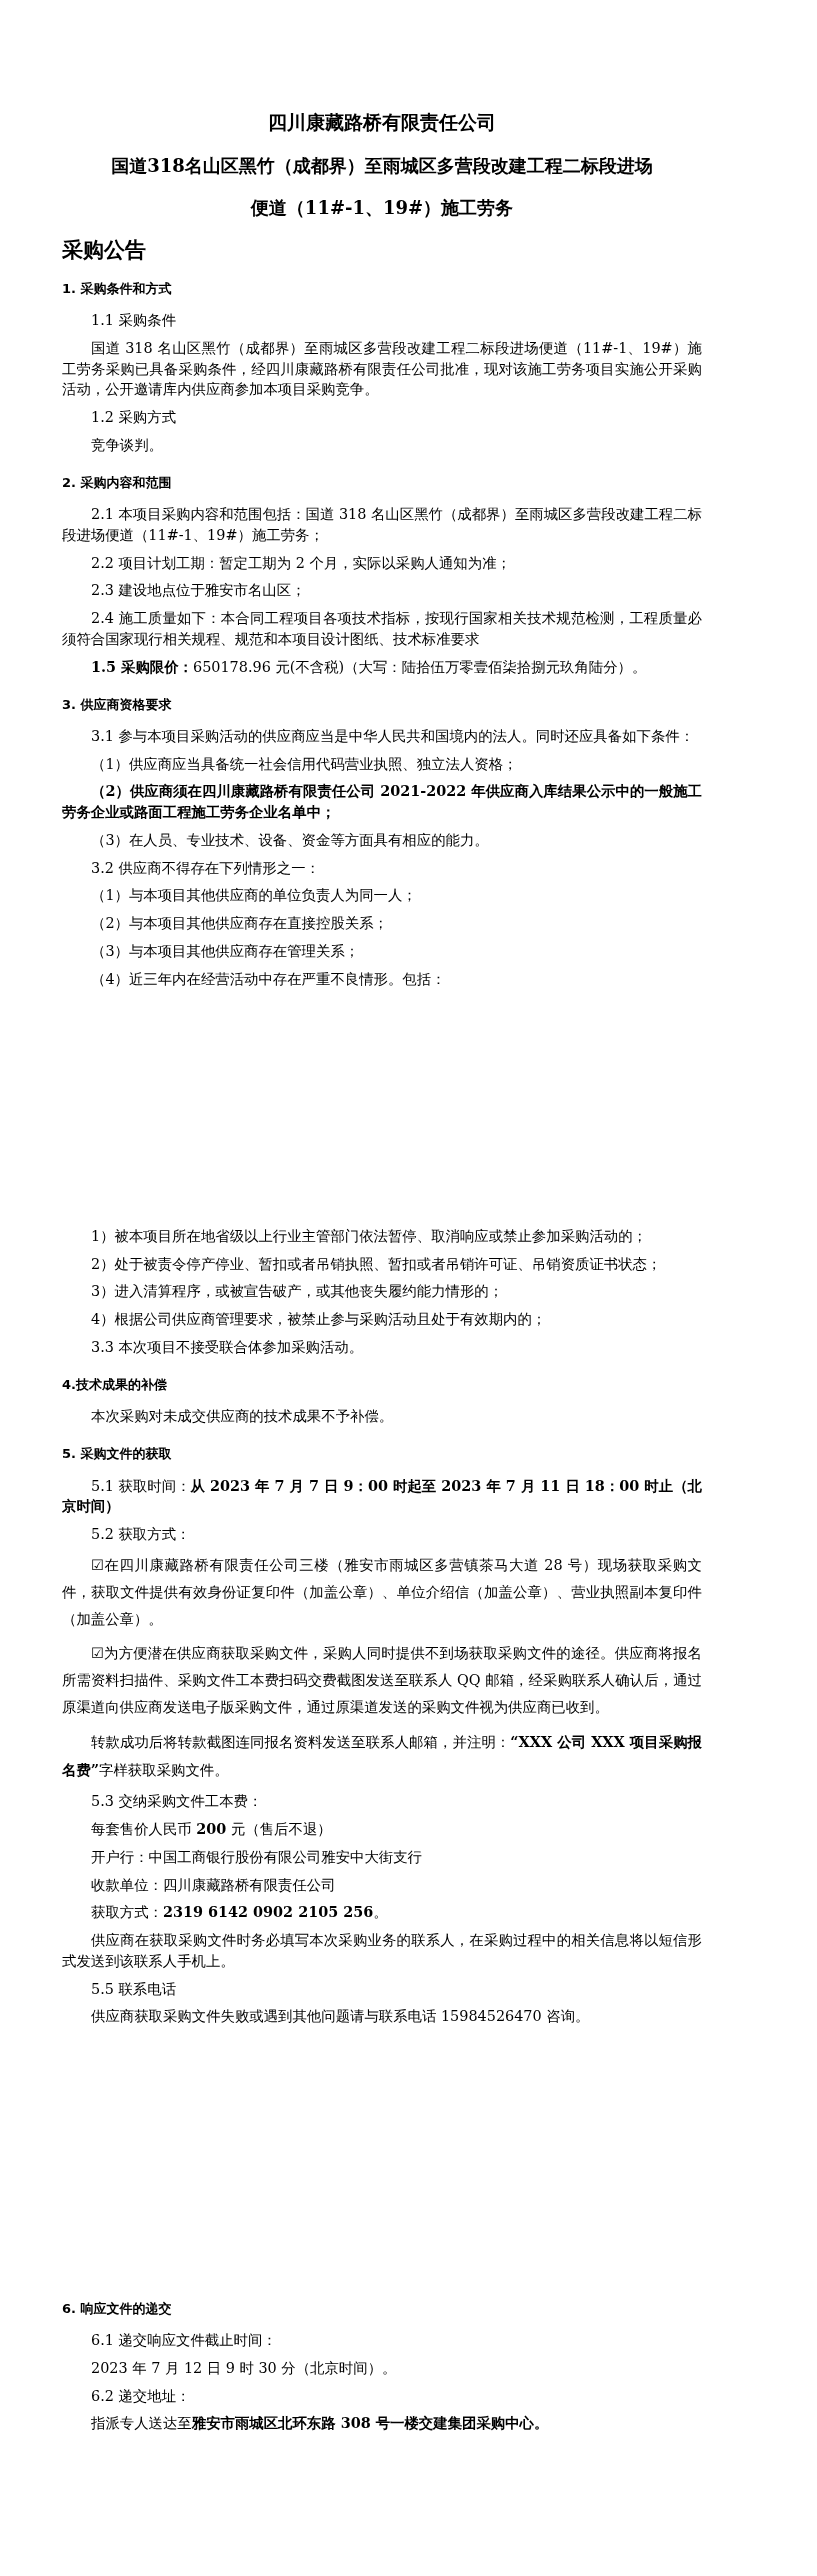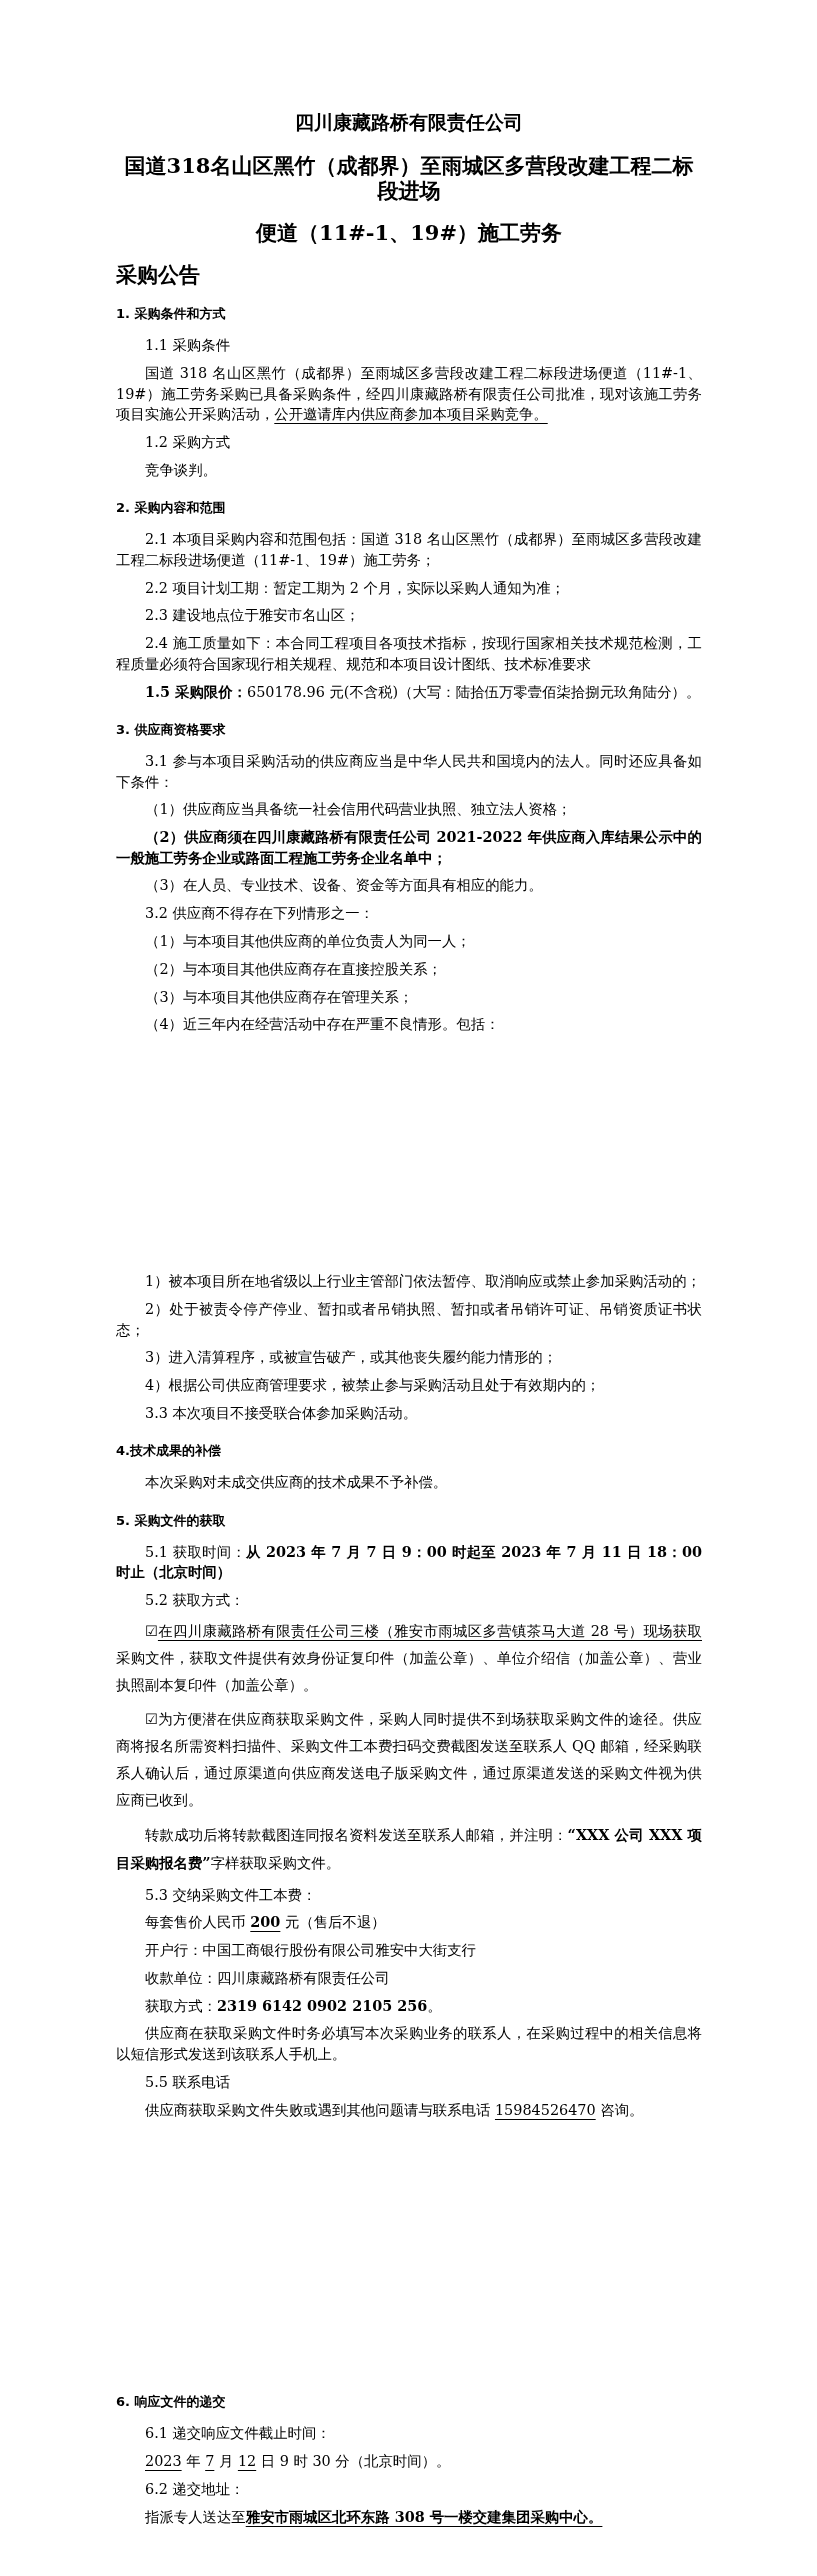--- a/index.html
+++ b/index.html
@@ -6,43 +6,43 @@
   .doc{
     position:relative;
     width:818px;height:3470px;
     overflow:hidden;
     background:#ffffff;
     color:#000;
     font-family:"DejaVu Serif","Liberation Serif",serif;
     font-size:14.4px;
     line-height:20.6px;
   }
-  .content{padding:110px 116px 0 116px;}
+  .content{padding:110px 116px 0 62px;}
   .title{
     text-align:center;font-weight:bold;font-size:19px;line-height:25px;margin:0;
   }
   .subtitle{
-    text-align:center;font-weight:bold;font-size:21px;line-height:25px;margin:17.5px 0 0 0;
+    text-align:center;font-weight:bold;font-size:18px;line-height:25px;margin:17.5px 0 0 0;
   }
   .doc-type{
     text-align:left;font-weight:bold;font-size:21px;line-height:25px;margin:16.5px 0 0 0;
   }
   .sec{
     font-family:"DejaVu Sans","Liberation Sans",sans-serif;
     font-weight:bold;font-size:13px;line-height:24px;
     margin:15.5px 0 9.3px 0;
   }
   .para{
     margin:7.2px 0;
     text-indent:29px;
     text-align:justify;
   }
   .lh-lg{line-height:27px;}
   .b{font-weight:bold;}
-  .u{text-decoration:underline;text-underline-offset:3.6px;text-decoration-thickness:1px;}
+  .u{text-underline-offset:3.6px;text-decoration-thickness:1px;}
   .page-gap-1{height:222px;}
   .page-gap-2{height:247px;}
 </style>
 </head>
 <body>
 
 <div class="doc">
   <div class="content">
 
     <p class="title">四川康藏路桥有限责任公司</p>

